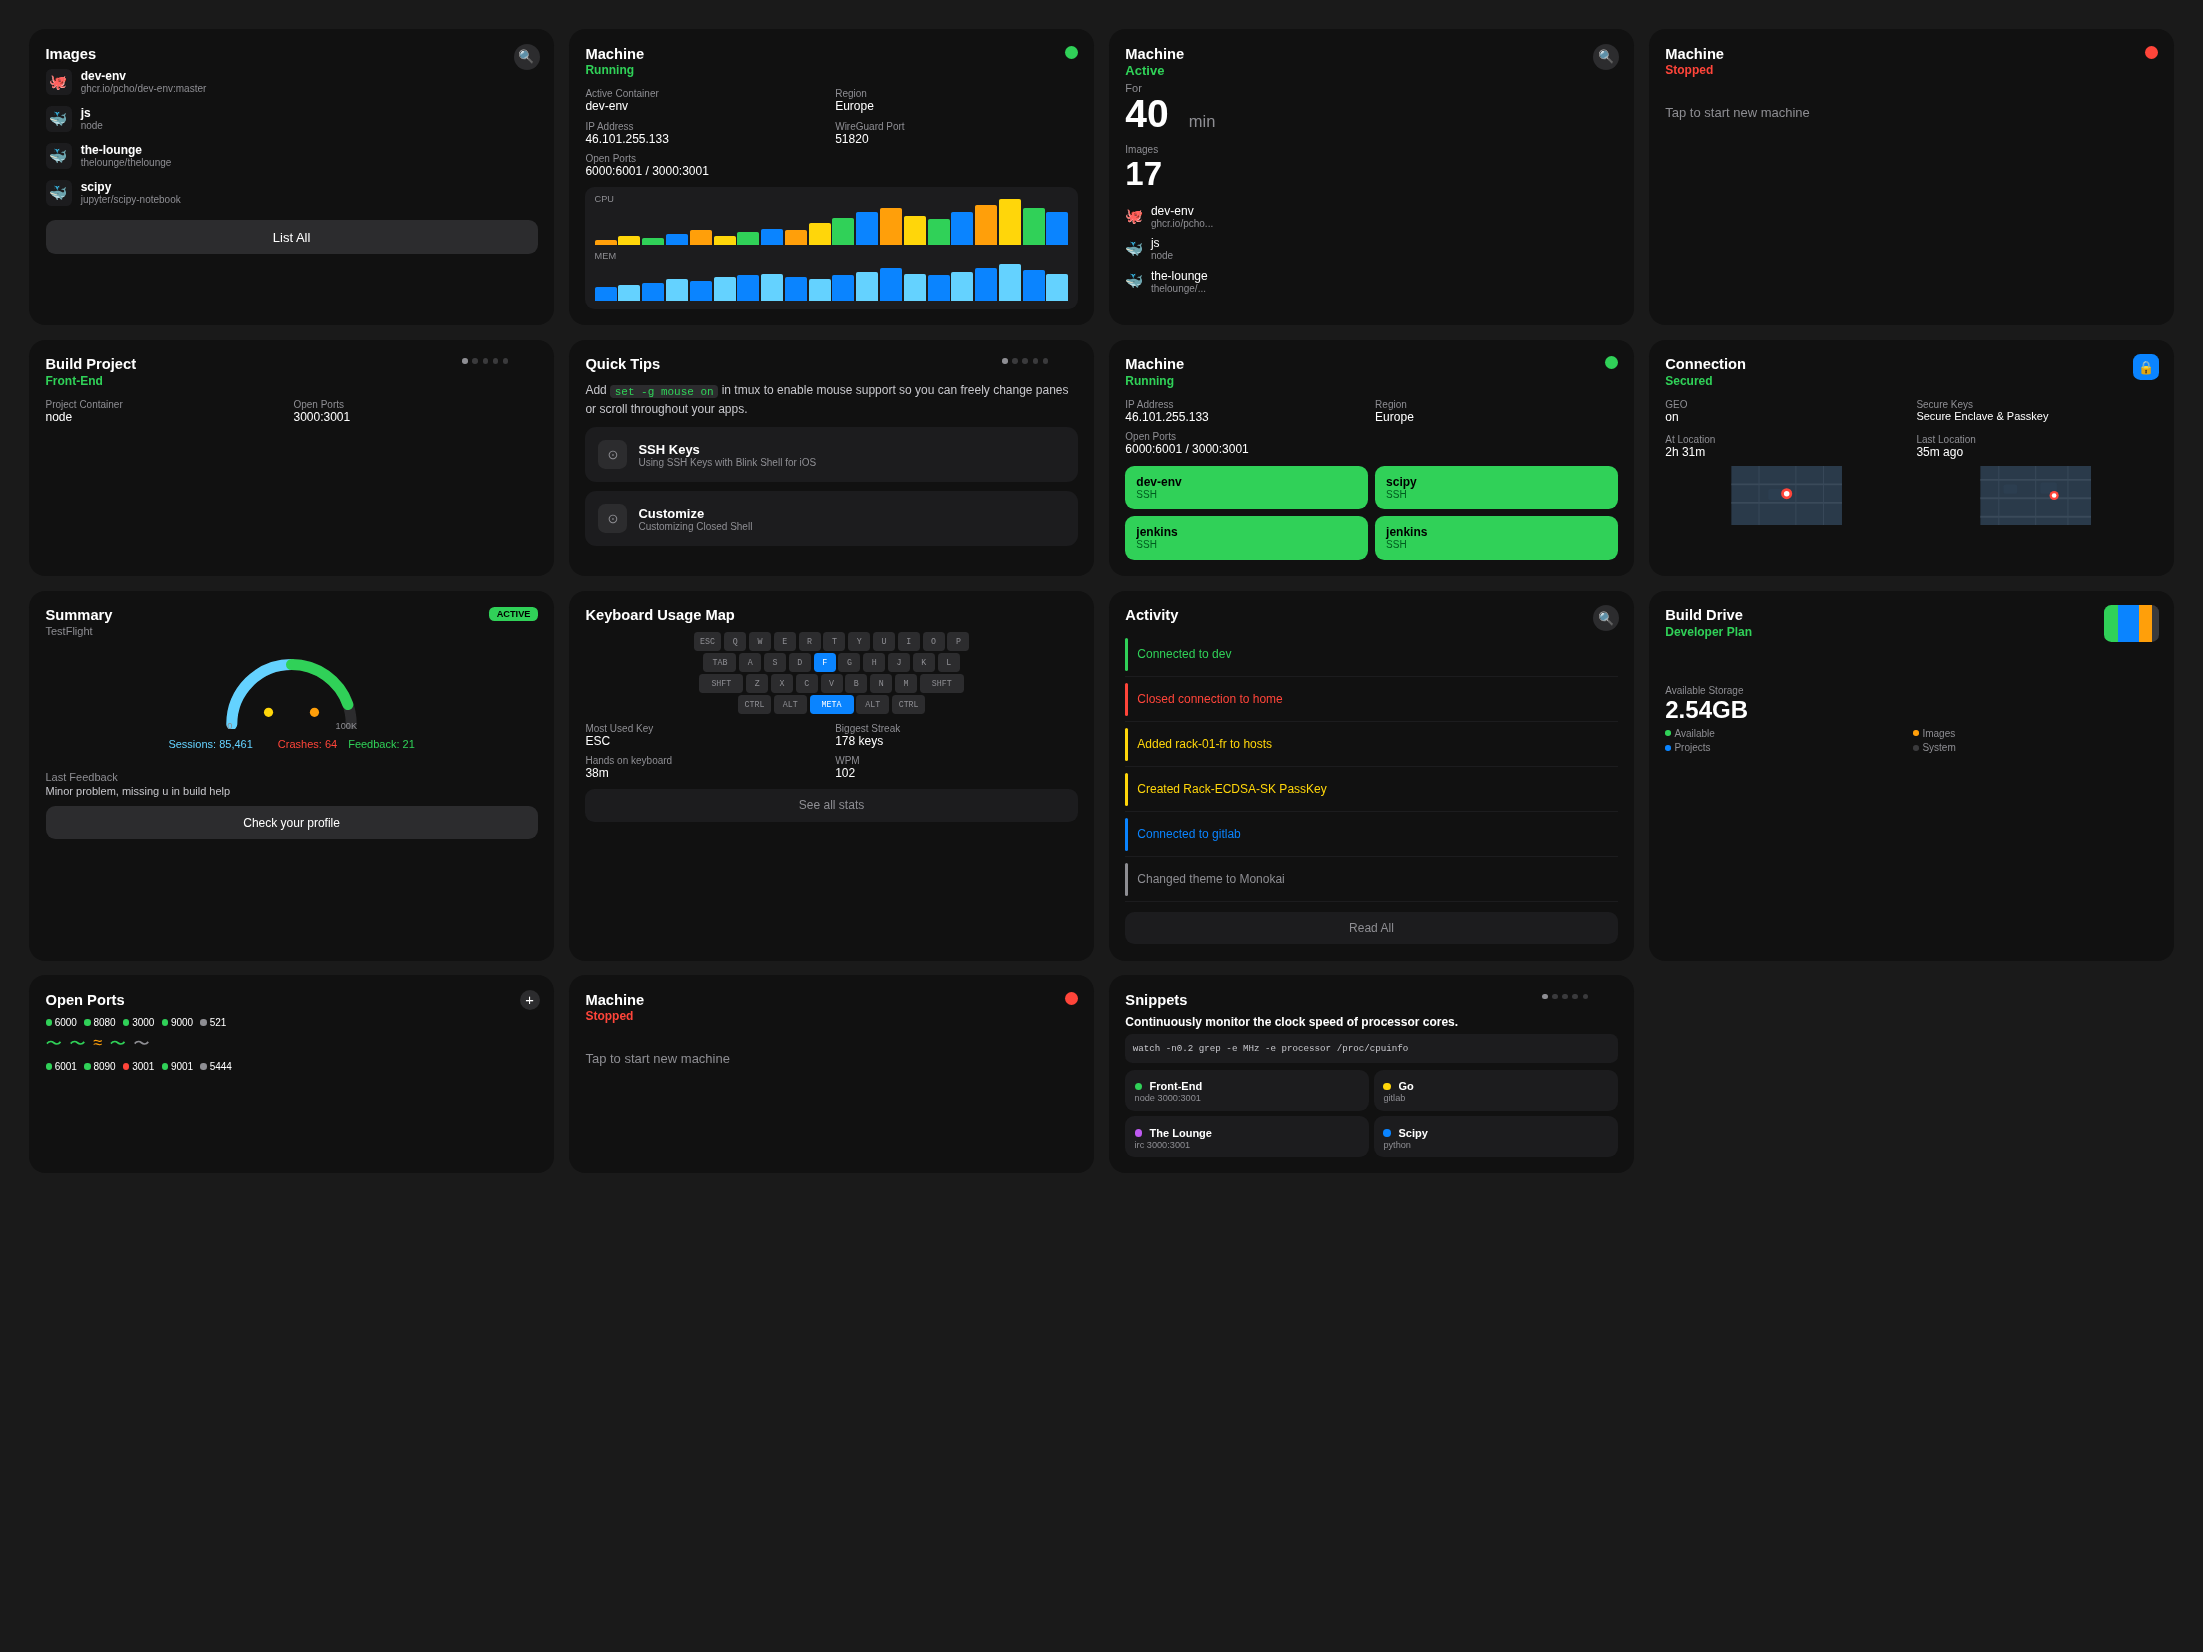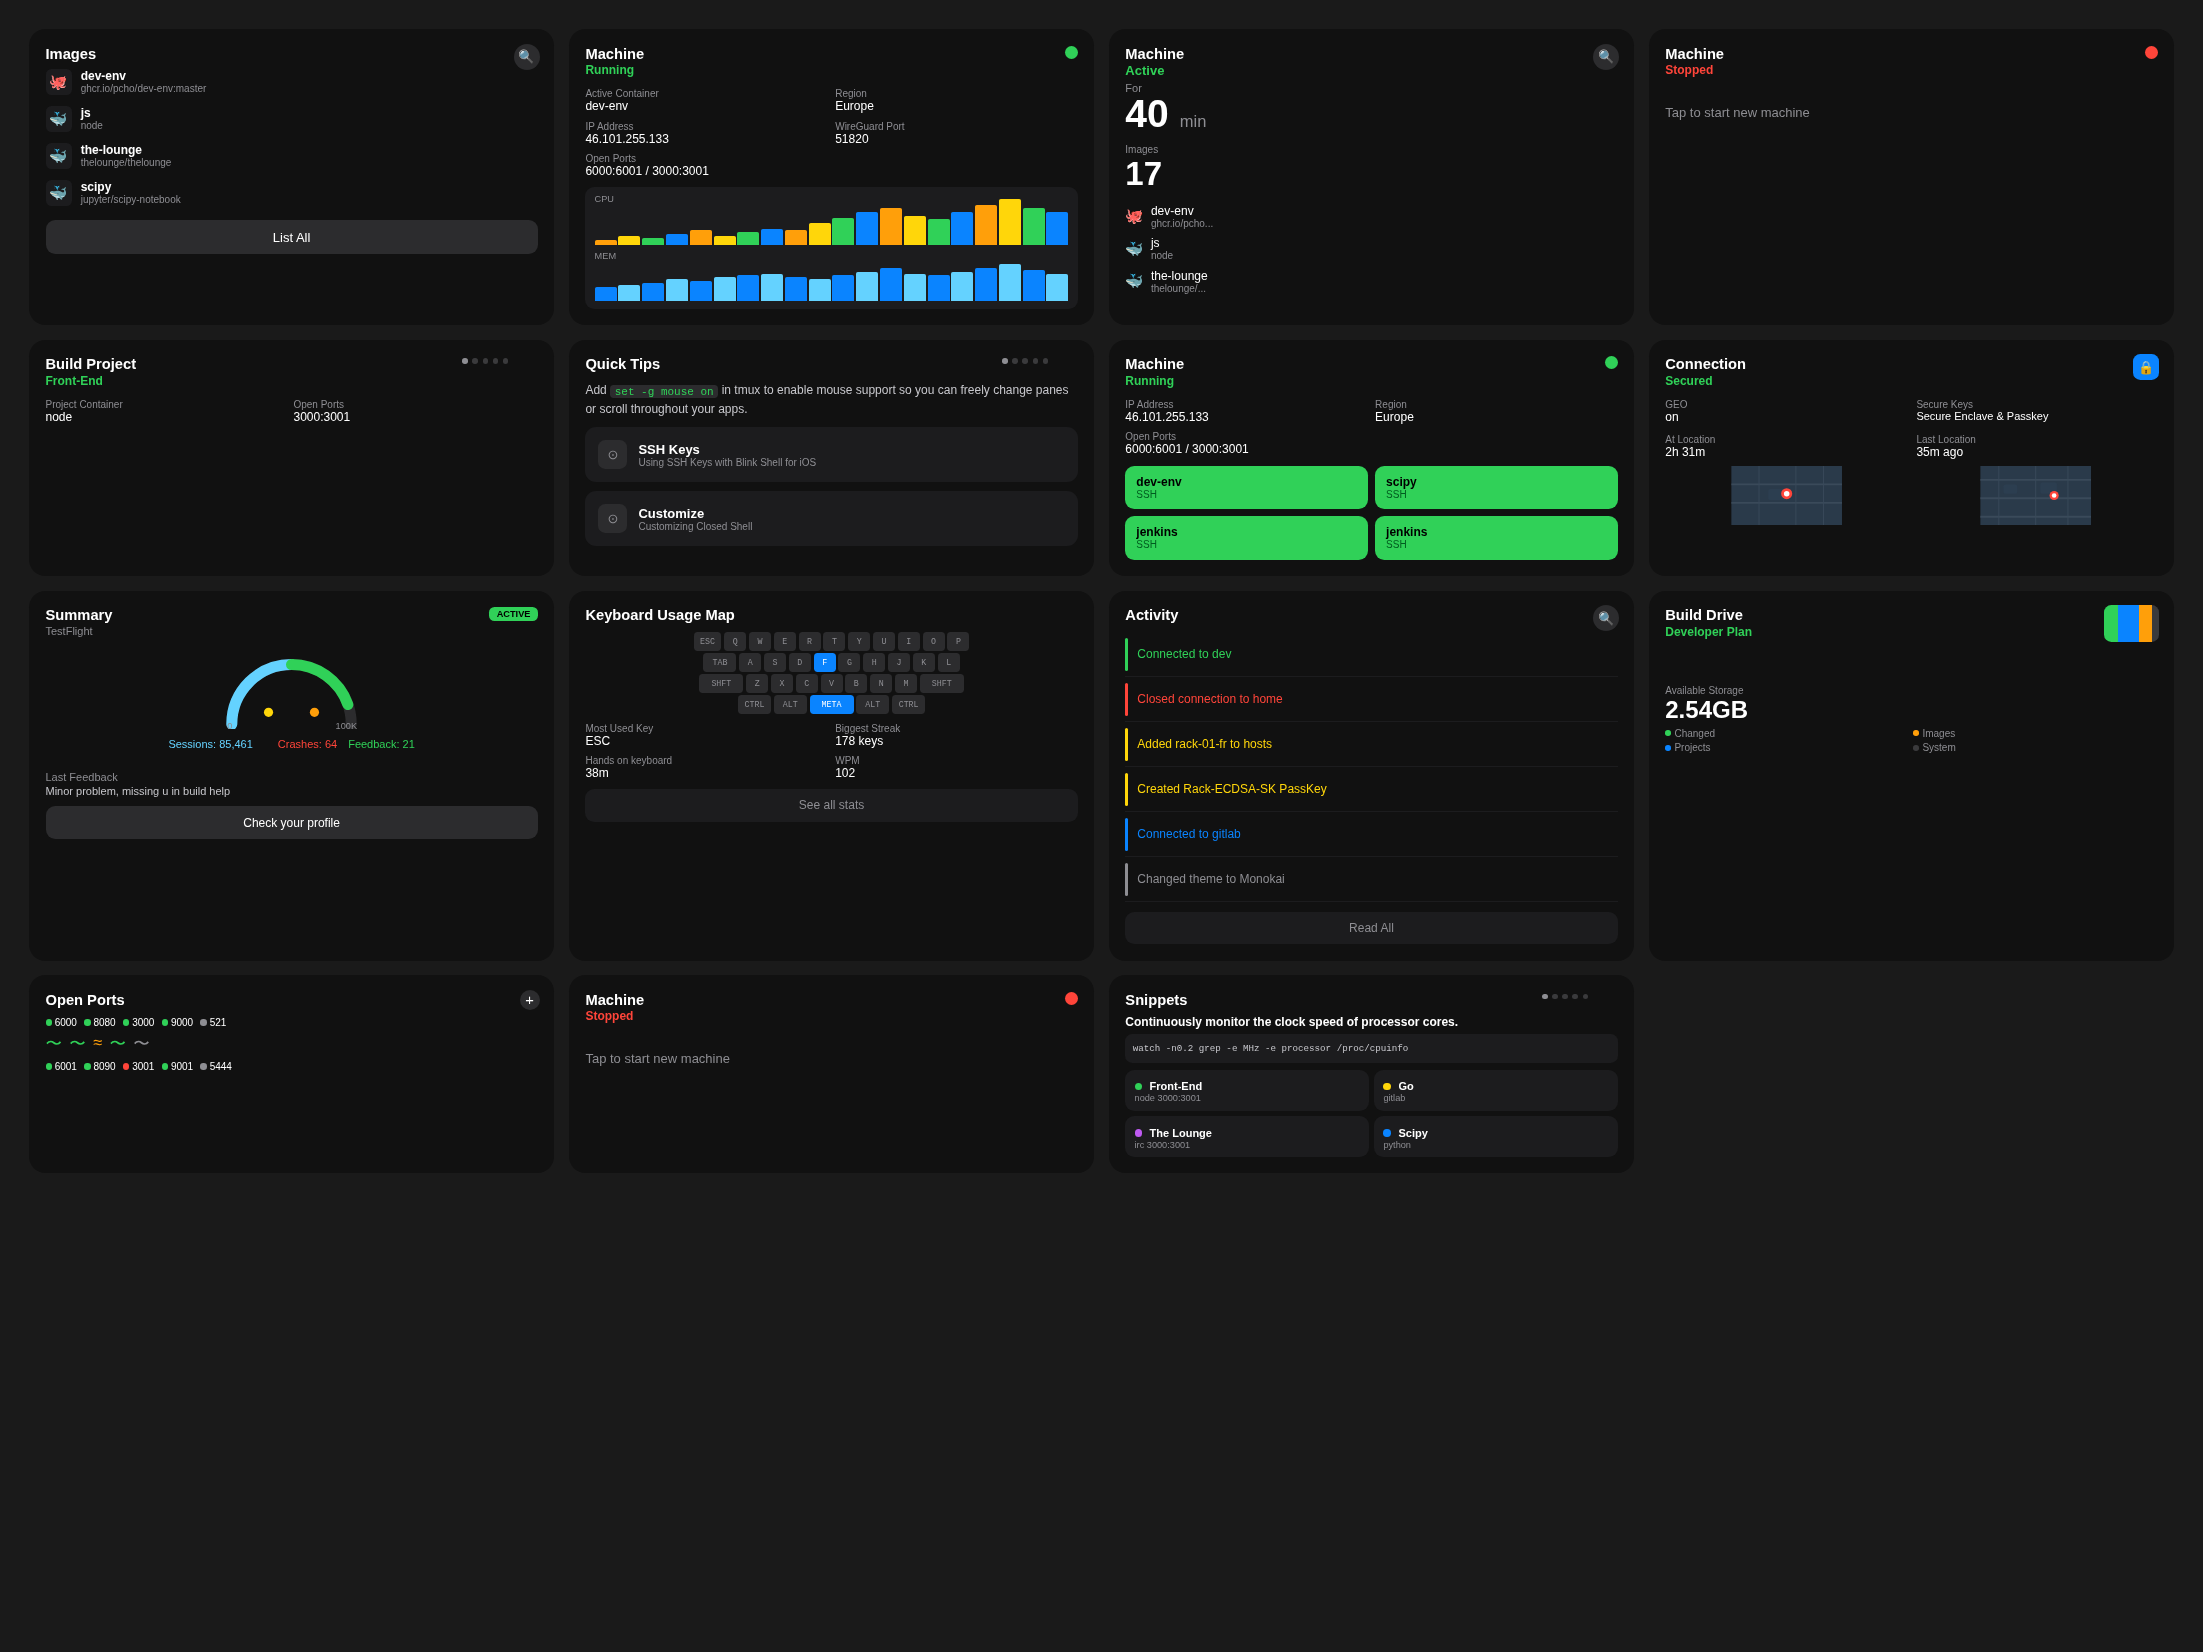--- a/index.html
+++ b/index.html
@@ -568,21 +568,21 @@
           <div class="bar" style="height: 27.5px; background: rgb(100, 210, 255);"></div>
         </div>
     </div>
   </div>
 
   <div class="card">
     <button class="search-icon-btn">🔍</button>
     <div class="card-title">Machine</div>
     <div class="machine-active-title">Active</div>
     <div class="machine-for">For</div>
-    <div style="display:flex; align-items:baseline; gap:11px; margin-bottom:11px;">
+    <div style="display:flex; align-items:baseline; gap:20px; margin-bottom:11px;">
       <span class="machine-time">40</span>
       <span class="machine-unit">min</span>
     </div>
     <div style="display:flex; align-items:center; gap:9.2px; margin-bottom:7.3px;">
       <div>
         <div class="machine-info-label">Images</div>
         <div class="machine-images-count">17</div>
       </div>
     </div>
     <div id="machine-active-images">
@@ -893,21 +893,21 @@
         <div style="flex: 2 1 0%; background: rgb(255, 159, 10);"></div>
         <div style="flex: 1 1 0%; background: rgb(58, 58, 60);"></div>
       </div>
     <div class="card-title">Build Drive</div>
     <div class="card-subtitle" style="color: #30d158; margin-bottom: 7.3px;">Developer Plan</div>
     <div style="font-size: 10px; color: #8e8e93; margin-top: 46px;">Available Storage</div>
     <div class="storage-size">2.54GB</div>
     <div class="storage-legend" id="storage-legend">
         <div class="legend-item">
           <div class="legend-dot" style="background:#30d158;"></div>
-          <span>Changed</span>
+          <span>Available</span>
         </div>
         <div class="legend-item">
           <div class="legend-dot" style="background:#ff9f0a;"></div>
           <span>Images</span>
         </div>
         <div class="legend-item">
           <div class="legend-dot" style="background:#0a84ff;"></div>
           <span>Projects</span>
         </div>
         <div class="legend-item">

